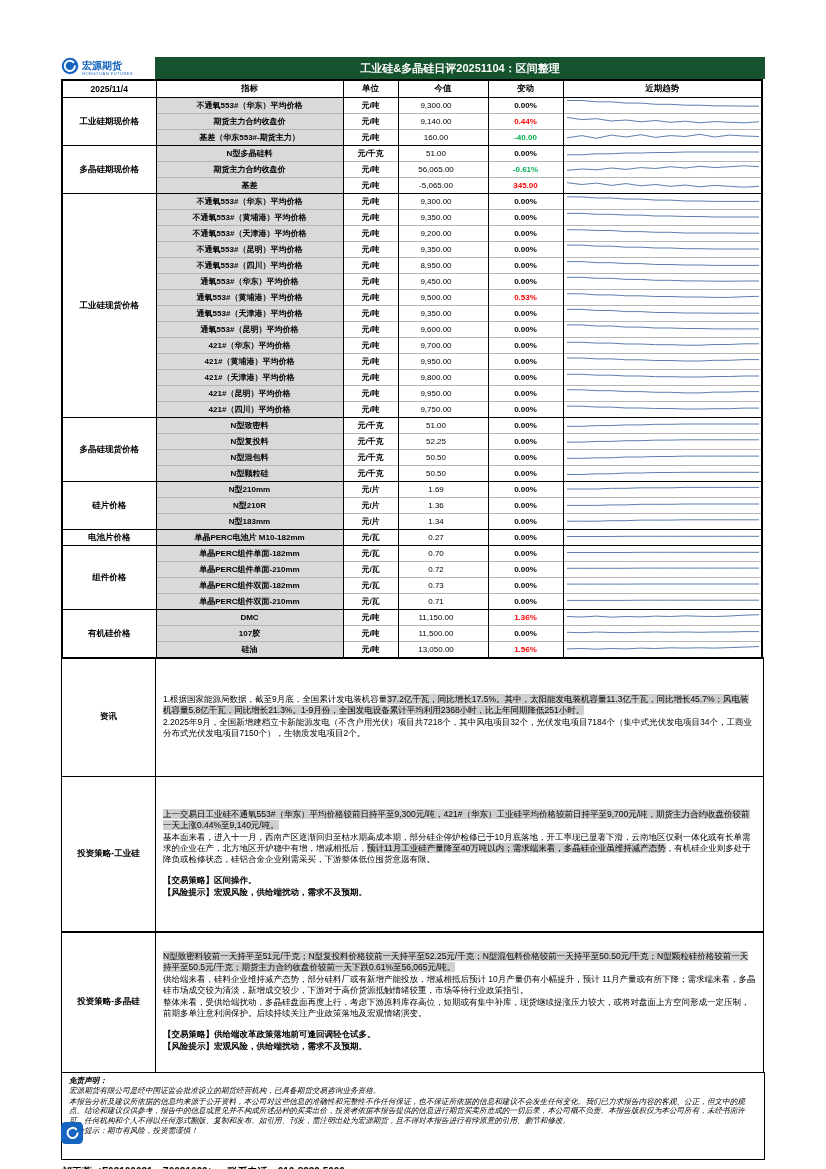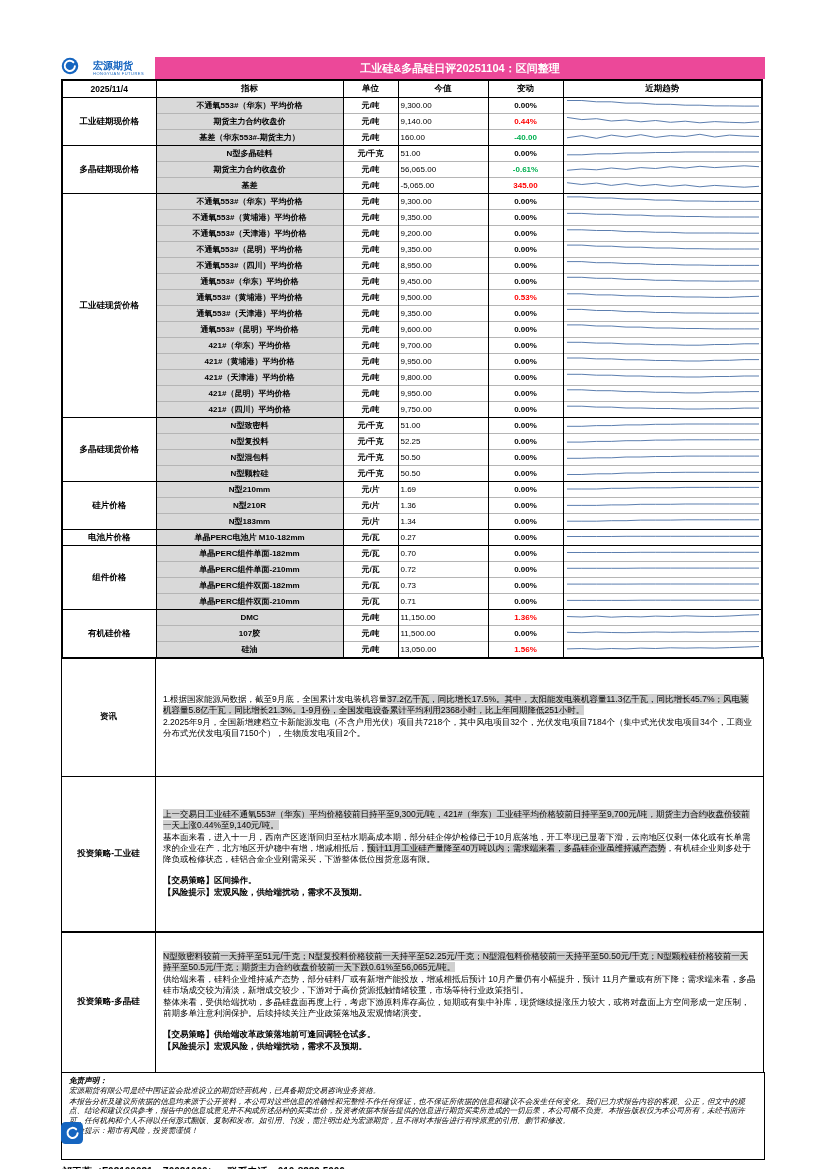--- a/index.html
+++ b/index.html
@@ -2,38 +2,38 @@
 <html><head>
 <meta charset="utf-8">
 <style>
   html,body{margin:0;padding:0;background:#ffffff;}
   .page{width:826px;height:1169px;position:relative;background:#fff;overflow:hidden;
         font-family:"Liberation Sans","DejaVu Sans",sans-serif;color:#000;}
   .content{position:absolute;left:61px;top:57px;width:704px;}
 
   
   .header{display:flex;height:22px;}
-  .logo{width:94px;display:flex;gap:14px;background:#fff;}
+  .logo{width:94px;display:flex;gap:3px;background:#fff;}
   .logo-text{display:flex;flex-direction:column;justify-content:center;}
   .logo-cn{font-size:10px;font-weight:bold;color:#1565c0;line-height:10px;}
   .logo-en{font-size:4px;color:#1565c0;letter-spacing:.5px;line-height:5px;}
   .title-bar{flex:1;background:#1f5ca9;color:#fff;font-weight:bold;font-size:11px;
              display:flex;align-items:center;justify-content:center;}
 
   
   table{border-collapse:collapse;width:612px;table-layout:fixed;border:2px solid #000;}
   th{font-size:8.5px;font-weight:bold;height:16px;border:1px solid #000;background:#fff;padding:0;}
   tr{height:14px;}
   td{font-size:8px;border-left:1px solid #000;border-right:1px solid #000;
      border-top:1px solid #b5b5b5;padding:0 2px;overflow:hidden;white-space:nowrap;}
   tr.group-start td{border-top:1.6px solid #000;}
   td.cat{font-weight:bold;font-size:8.5px;text-align:center;background:#fff;white-space:normal;}
   td.ind{background:#d9d9d9;font-weight:bold;text-align:center;}
   td.unit{font-weight:bold;text-align:center;}
-  td.val{text-align:left;padding-right:16px;}
+  td.val{text-align:center;padding-right:16px;}
   td.chg{text-align:center;font-weight:bold;}
   td.spark{padding:0 1px;}
 
   
   .section{display:flex;border:1.6px solid #000;margin-top:-1.6px;width:700.8px;}
   .section-label{width:93px;border-right:1px solid #000;display:flex;align-items:center;
                  justify-content:center;font-weight:bold;font-size:8.5px;text-align:center;flex:none;}
   .section-body{flex:1;padding:4px 7px;font-size:8.5px;line-height:11px;
                 display:flex;flex-direction:column;justify-content:center;}
   .section-body p{margin:0 0 1px 0;}
@@ -62,21 +62,21 @@
           <svg width="18" height="18" viewBox="0 0 24 24">
             <circle cx="12" cy="12" r="11" fill="#1565c0"></circle>
             <path d="M16.5 7a6.8 6.8 0 1 0 2 5.4" stroke="#fff" stroke-width="2.6" fill="none" stroke-linecap="round"></path>
           </svg>
         </span>
         <span class="logo-text">
           <span class="logo-cn">宏源期货</span>
           <span class="logo-en">HONGYUAN FUTURES</span>
         </span>
       </div>
-      <div class="title-bar" style="background: #ec4899;">工业硅&amp;多晶硅日评20251104：区间整理</div>
+      <div class="title-bar" style="background: #14532d;">工业硅&amp;多晶硅日评20251104：区间整理</div>
     </div>
 
     <table>
       <colgroup>
         <col style="width:94px">
           <col style="width:187px">
           <col style="width:55px">
         <col style="width:90px">
           <col style="width:75px">
           <col style="width:199px">

